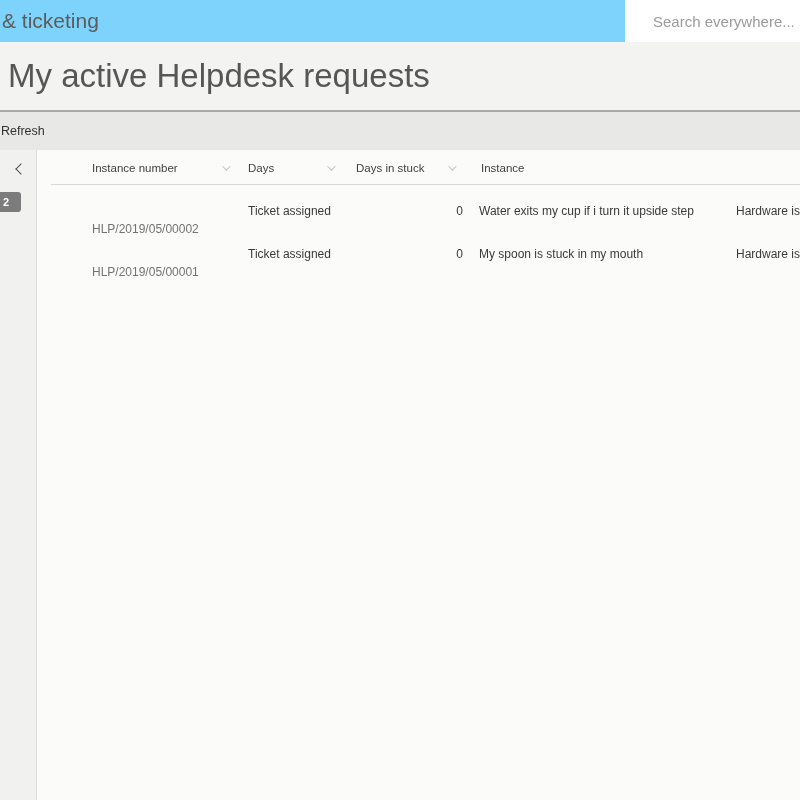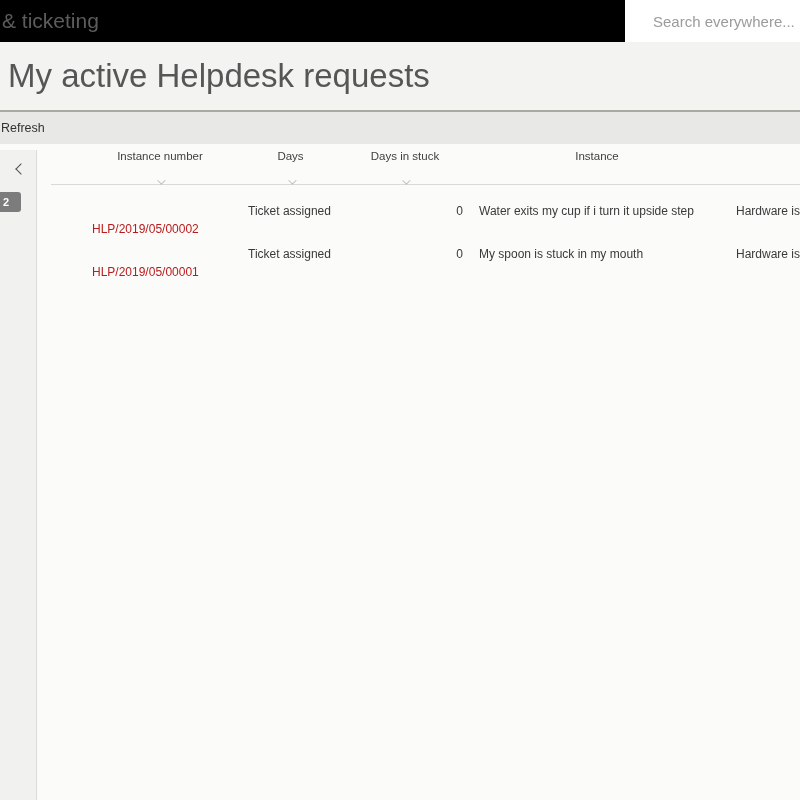--- a/index.html
+++ b/index.html
@@ -7,21 +7,21 @@
   body {
     font-family: "Liberation Sans", "DejaVu Sans", sans-serif;
     background: #fbfbfa;
     position: relative;
     color: #3a3a3a;
   }
 
   
   .topbar {
     position: absolute; left: 0; top: 0; width: 800px; height: 42px;
-    background: #000000;
+    background: #7dd3fc;
   }
   .topbar-title {
     position: absolute; left: 2px; top: 0; height: 42px;
     display: flex; align-items: center;
     font-size: 21px; font-weight: 300; color: #5c5c5c;
     white-space: nowrap;
   }
   .searchbox {
     position: absolute; right: 0; top: 0; width: 175px; height: 42px;
     background: #ffffff;
@@ -43,21 +43,21 @@
   }
   .page-title {
     position: absolute; left: 8px; top: 0; height: 68px;
     display: flex; align-items: center;
     font-size: 33px; font-weight: 300; color: #565656;
     white-space: nowrap;
   }
 
   
   .toolbar {
-    position: absolute; left: 0; top: 112px; width: 800px; height: 32px;
+    position: absolute; left: 0; top: 112px; width: 800px; height: 38px;
     background: #e8e8e6;
     display: flex; align-items: center;
   }
   .refresh-button {
     margin-left: 1px;
     font-size: 12.5px; color: #323232;
     cursor: pointer;
     white-space: nowrap;
   }
 
@@ -104,21 +104,20 @@
   .hdr { height: 35px; position: relative; }
   .hdr-underline {
     position: absolute; left: 14px; right: -10px; bottom: 0;
     border-bottom: 1px solid #d9d9d7;
   }
   .th {
     display: flex; align-items: center; justify-content: space-between;
     font-size: 11.5px; color: #3f3f3f;
     white-space: nowrap; cursor: pointer;
     padding-right: 14px;
-    flex-direction: column;
   }
   .th.c-instance { padding-left: 55px; }
   .th.c-step     { padding-left: 6px; }
   .th.c-days     { padding-left: 9px; padding-right: 18px; }
   .th.c-title    { padding-left: 7px; }
   .th.c-category { padding-left: 9px; }
   .sort-chev {
     display: inline-block; width: 6px; height: 6px;
     border: solid #bfbfbd;
     border-width: 0 1.4px 1.4px 0;
@@ -129,21 +128,21 @@
   .td {
     display: flex; align-items: center;
     font-size: 12px; color: #3a3a3a;
     white-space: nowrap; overflow: visible;
   }
   .td.c-instance { padding-left: 55px; }
   .td.c-step     { padding-left: 6px; }
   .td.c-days     { justify-content: flex-end; padding-right: 9px; }
   .td.c-title    { padding-left: 7px; }
   .td.c-category { padding-left: 9px; }
-  .instance-link { color: #b91c1c; text-decoration: none; margin-top: 37px; }
+  .instance-link { color: #737373; text-decoration: none; margin-top: 37px; }
 </style>
 </head>
 <body>
 
 <div class="topbar">
   <div class="topbar-title">&amp; ticketing</div>
   <div class="searchbox">
     <input type="text" placeholder="Search everywhere..." style="">
   </div>
 </div>

